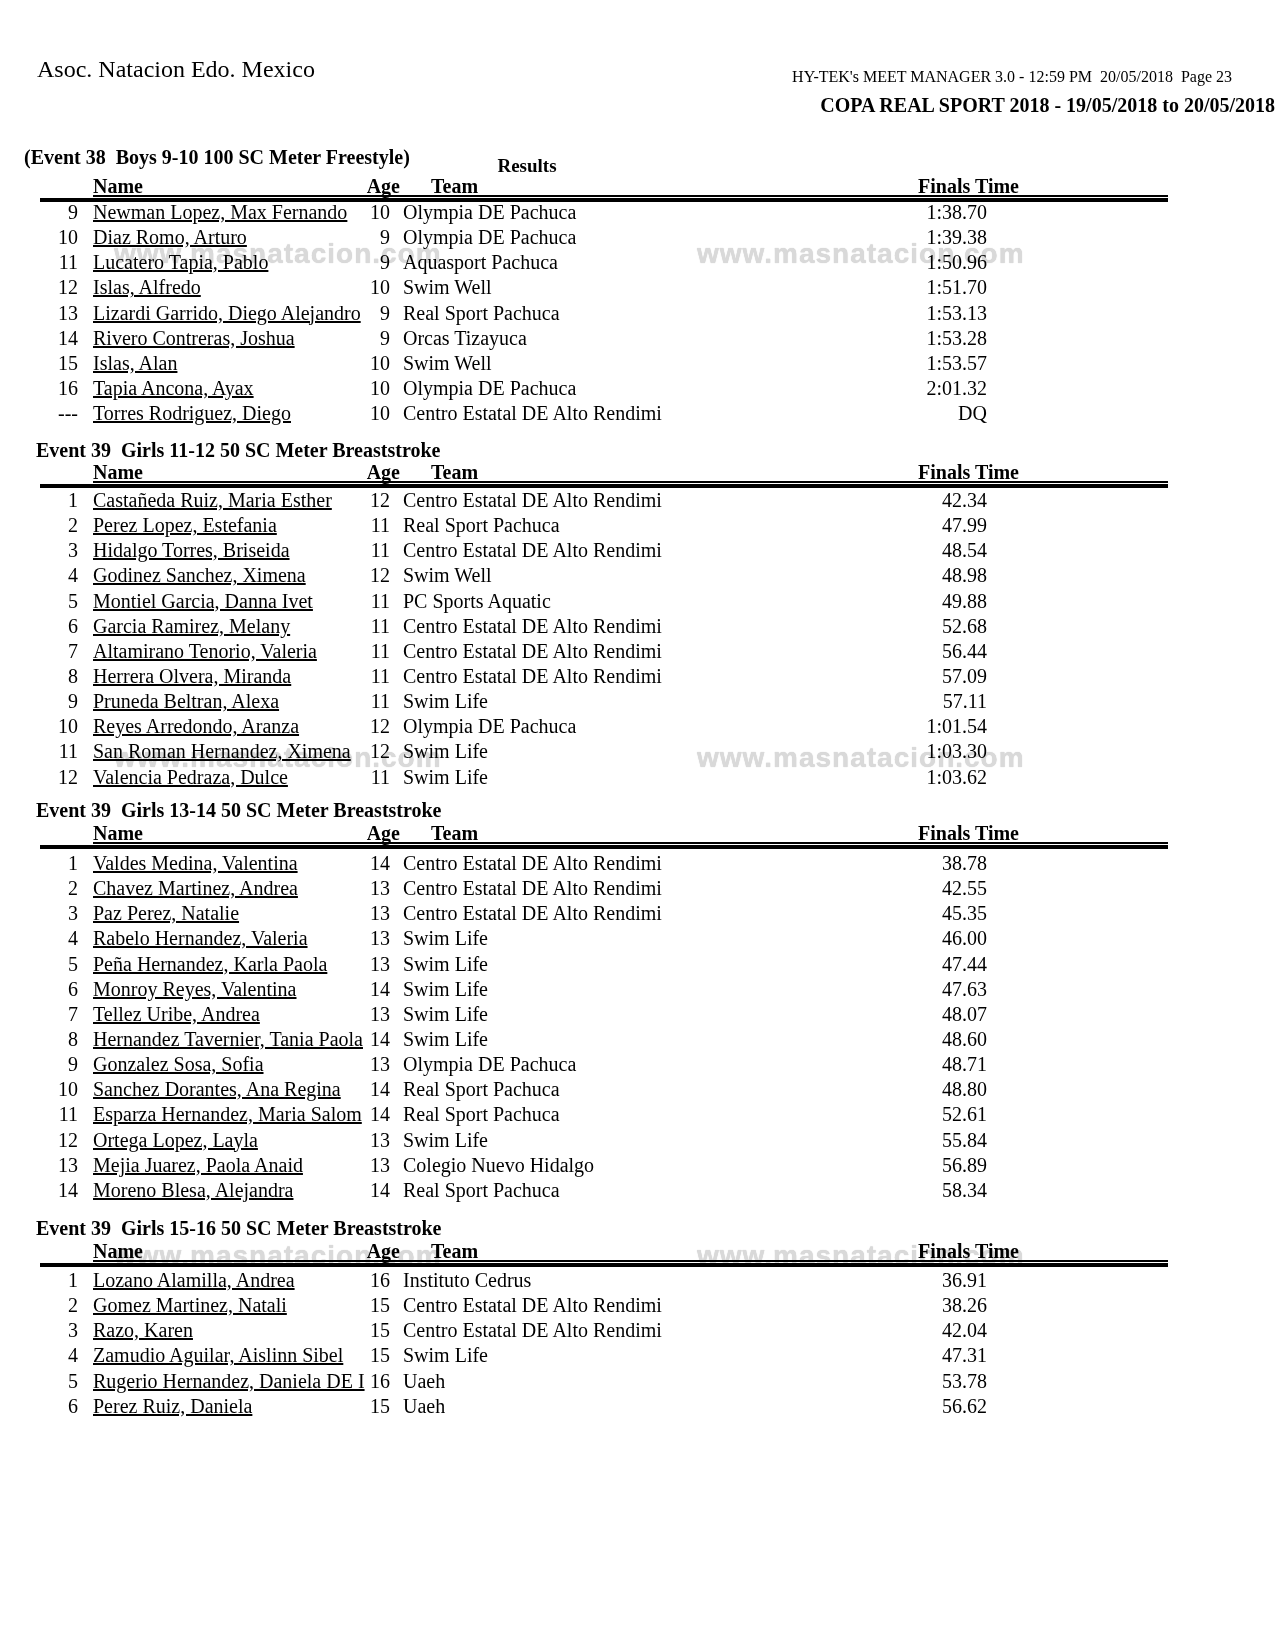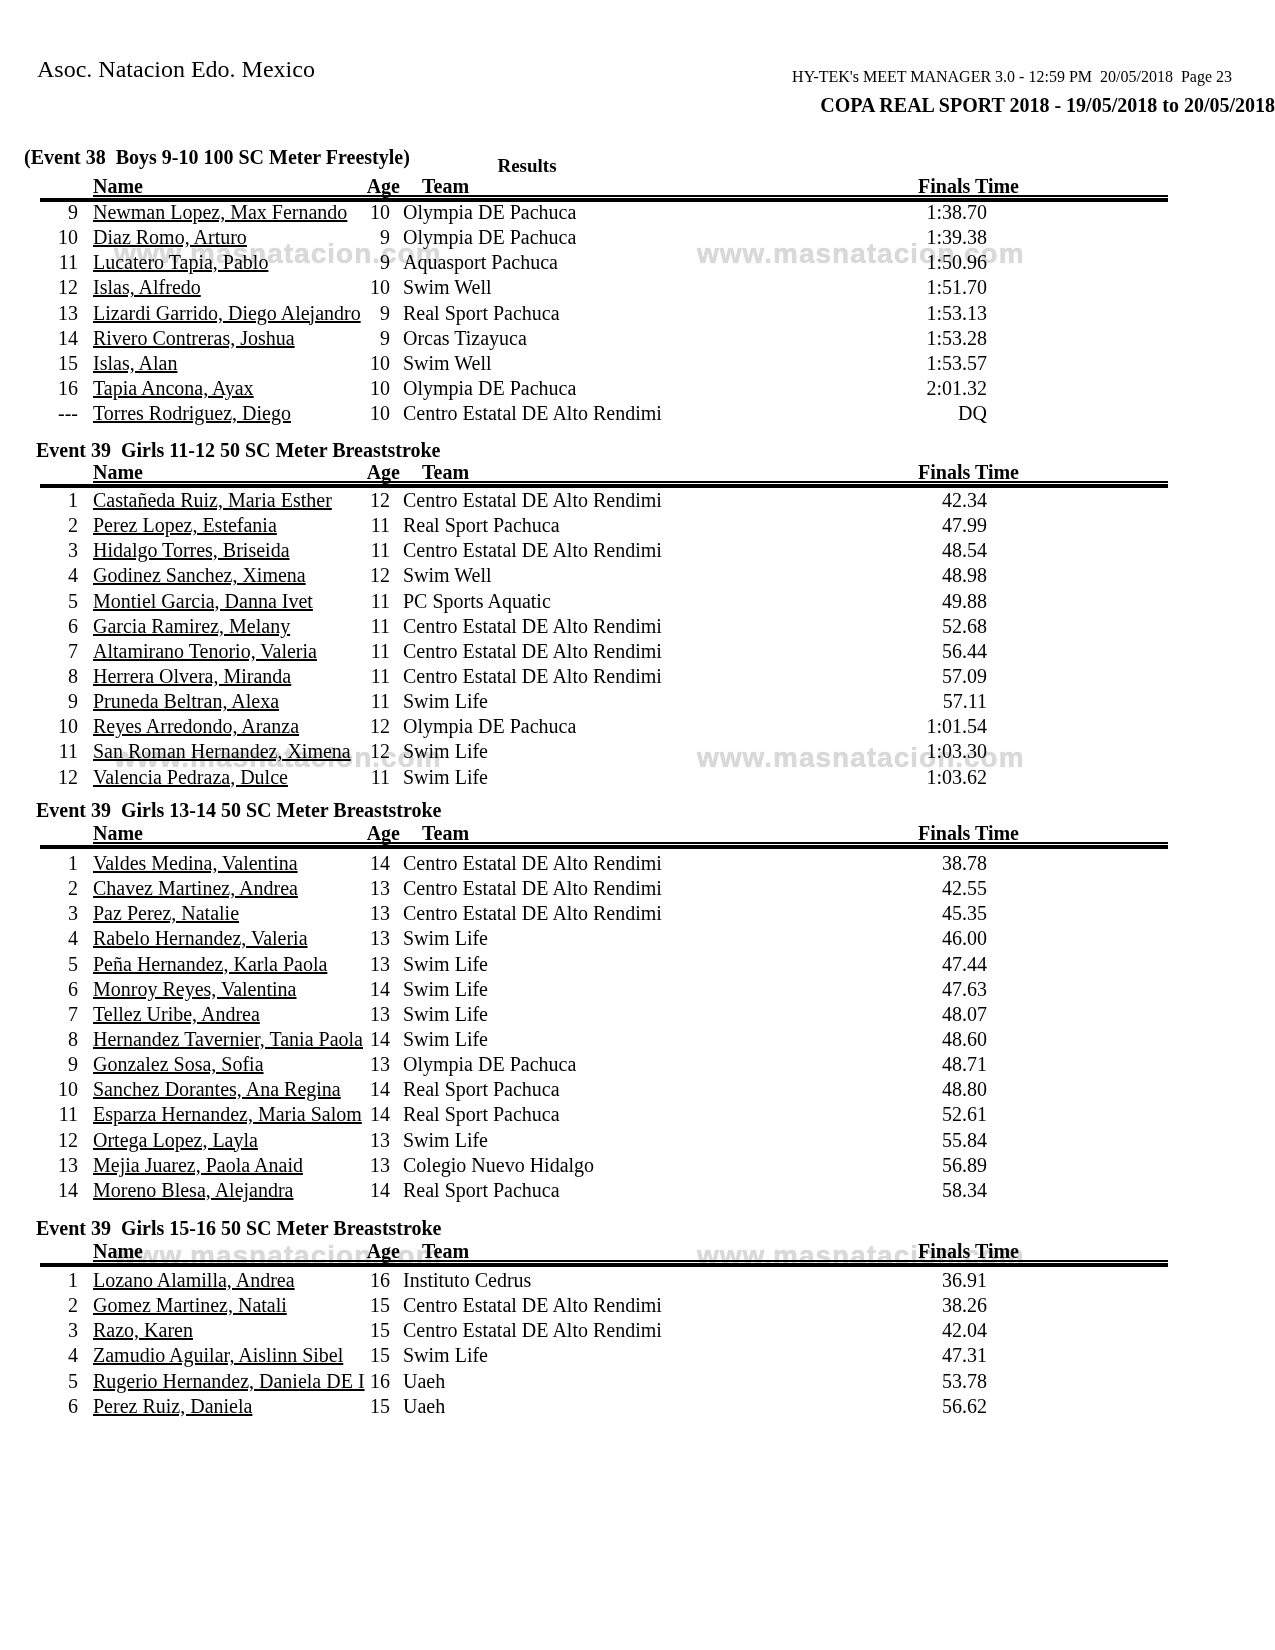--- a/index.html
+++ b/index.html
@@ -23,21 +23,21 @@
     font-weight:bold;font-size:28px;letter-spacing:1px;
     color:#d9d9d9;text-shadow:0 0 1px #c9c9c9;
     white-space:pre;pointer-events:none;
   }
   
   .section{position:absolute;left:0;width:1275px;z-index:1;}
   .evt-title{position:absolute;top:0;font-size:20px;font-weight:bold;white-space:pre;line-height:24px;}
   .thead{position:absolute;height:24px;left:0;width:1275px;font-weight:bold;font-size:20px;line-height:24px;}
   .th-name{position:absolute;left:93px;}
   .th-age{position:absolute;left:340px;width:60px;text-align:right;}
-  .th-team{position:absolute;left:422px;}
+  .th-team{position:absolute;left:431px;}
   .th-finals{position:absolute;left:872px;width:147px;text-align:right;}
   .head-underline{position:absolute;left:93px;width:1075px;height:0;border-bottom:2px solid #000;}
   .thick-rule{position:absolute;left:40px;width:1128px;height:4px;background:#000;}
   .rows{position:absolute;left:0;width:1275px;}
   .row{position:relative;height:25.15px;font-size:20px;line-height:25.15px;}
   .c-rank{position:absolute;left:30px;width:48px;text-align:right;}
   .c-name{position:absolute;left:93px;white-space:pre;text-decoration:underline;}
   .c-age{position:absolute;left:330px;width:60px;text-align:right;}
   .c-team{position:absolute;left:403px;white-space:pre;}
   .c-time{position:absolute;left:840px;width:147px;text-align:right;}

